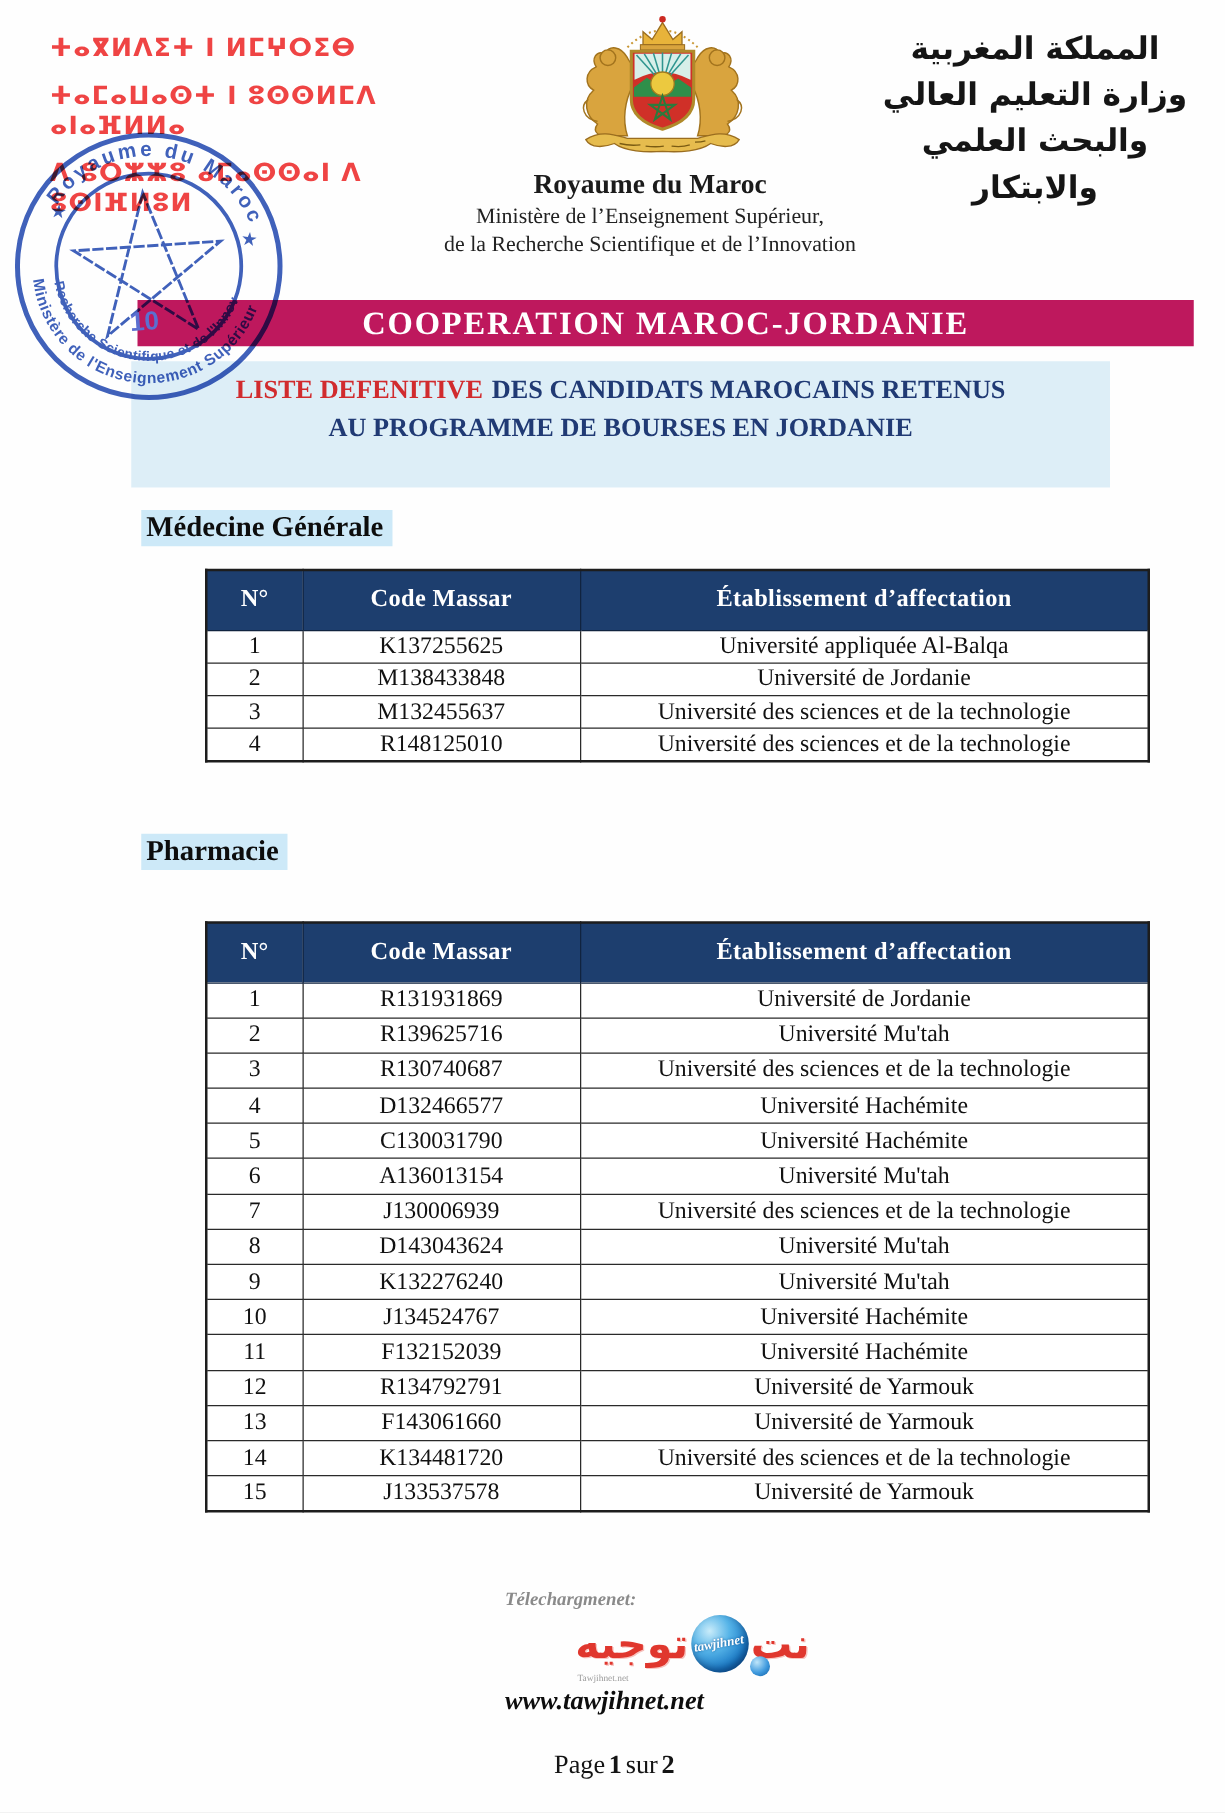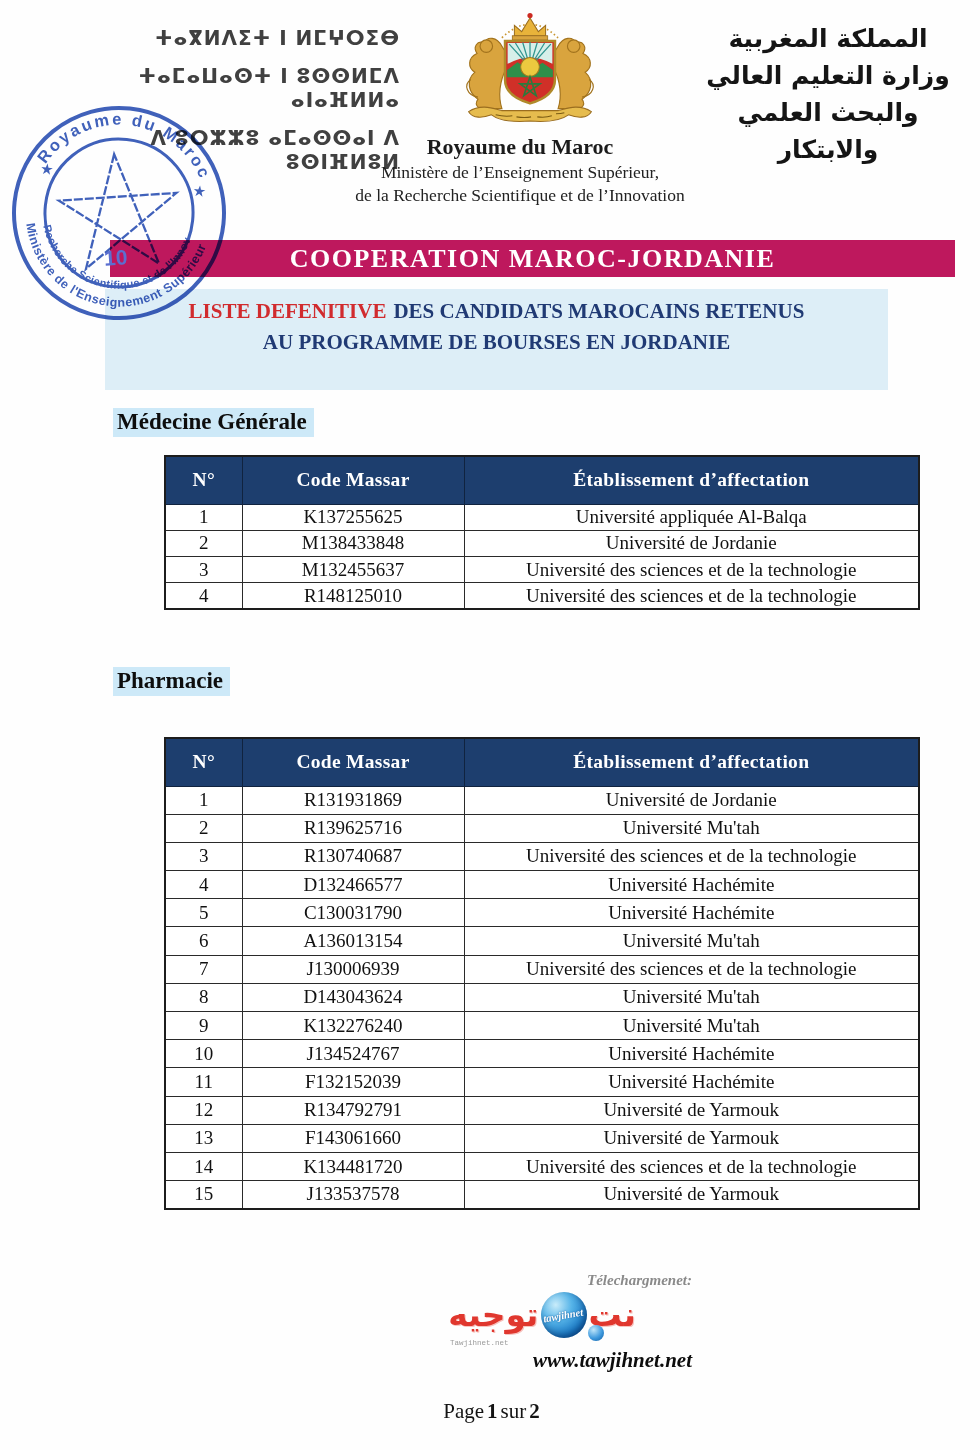--- a/index.html
+++ b/index.html
@@ -5,22 +5,22 @@
   * { margin:0; padding:0; box-sizing:border-box; }
   html,body { background:#e9e9e9; }
   .page {
     position:relative; width:980px; height:1450px; margin:0 auto;
     background:#fefefe; overflow:hidden;
     font-family:"Liberation Serif", serif; color:#111;
   }
   
   .tifinagh {
     position:absolute; left:40px; top:26px; width:360px;
-    text-align:right; font-family:"DejaVu Sans", sans-serif;
-    font-weight:bold; font-size:20px; color:#404040; letter-spacing:1px;
+    text-align:left; font-family:"DejaVu Sans", sans-serif;
+    font-weight:bold; font-size:20px; color:#ef4444; letter-spacing:1px;
   }
   .tifinagh div { margin-bottom:14px; }
   .crest { position:absolute; left:452px; top:4px; width:156px; height:128px; }
   .arabic {
     position:absolute; left:690px; top:20px; width:276px;
     text-align:center; font-family:"DejaVu Sans", sans-serif;
     font-size:25px; font-weight:bold; color:#151515; direction:rtl; line-height:37px;
   }
   .fr-head { position:absolute; left:310px; top:134px; width:420px; text-align:center; }
   .fr-head .kingdom { font-size:22px; font-weight:bold; color:#1b1b1b; }
@@ -75,42 +75,42 @@
     position:absolute; left:4px; top:98px; width:230px; height:230px;
     z-index:2; mix-blend-mode:multiply; opacity:0.9; pointer-events:none;
     transform:rotate(6deg);
   }
   .stamp-number {
     position:absolute; left:104px; top:246px; z-index:3;
     font-family:"Liberation Sans", sans-serif;
     font-size:21px; font-weight:bold; color:#5b6fd0; transform:rotate(-4deg);
   }
   
-  .footer-logo { position:absolute; left:392px; top:1272px; width:300px; text-align:right; }
+  .footer-logo { position:absolute; left:404px; top:1272px; width:300px; text-align:left; }
   .dl-label { font-size:15px; font-style:italic; font-weight:bold; color:#8a8a8a; }
   .logo-row { display:flex; align-items:center; justify-content:center; margin-top:2px; height:48px; position:relative; }
   .logo-ar {
     font-family:"DejaVu Sans", sans-serif; font-weight:bold; font-size:33px;
     color:#e0372e; text-shadow:0 0 1px #fff, 1px 1px 0 #f7bdb8; line-height:40px;
   }
   .logo-sphere {
     width:46px; height:46px; border-radius:50%; margin:0 2px;
     background:radial-gradient(circle at 32% 28%, #c9ecfa 0%, #56b4e8 35%, #1877c4 70%, #0a4d92 100%);
     display:flex; align-items:center; justify-content:center; position:relative;
     box-shadow:inset -2px -3px 6px rgba(0,0,30,.35);
   }
   .logo-sphere span {
     color:#fff; font-size:10.5px; font-style:italic; font-weight:bold;
     transform:rotate(-10deg); font-family:"Liberation Serif", serif; text-shadow:0 0 2px #0a4d92;
   }
   .logo-dot {
     position:absolute; right:88px; bottom:-2px; width:16px; height:16px; border-radius:50%;
     background:radial-gradient(circle at 35% 30%, #bfe6fa 0%, #3f9ade 55%, #0d5aa0 100%);
   }
-  .logo-caption { position:absolute; left:58px; bottom:-8px; font-size:7.5px; color:#9a9a9a; font-family:Liberation Mono, monospace; }
+  .logo-caption { position:absolute; left:58px; bottom:-8px; font-size:7.5px; color:#9a9a9a; font-family:Liberation Serif, serif; }
   .www-line { margin-top:9px; font-size:21px; font-weight:bold; font-style:italic; color:#0d0d0d; }
   
   .page-number {
     position:absolute; left:0; top:1399px; width:100%; text-align:center;
     font-size:21px; color:#141414;
   }
   .page-number b { font-weight:bold; }
   .page-number span { margin:0 3px; }
 </style>
 </head>

